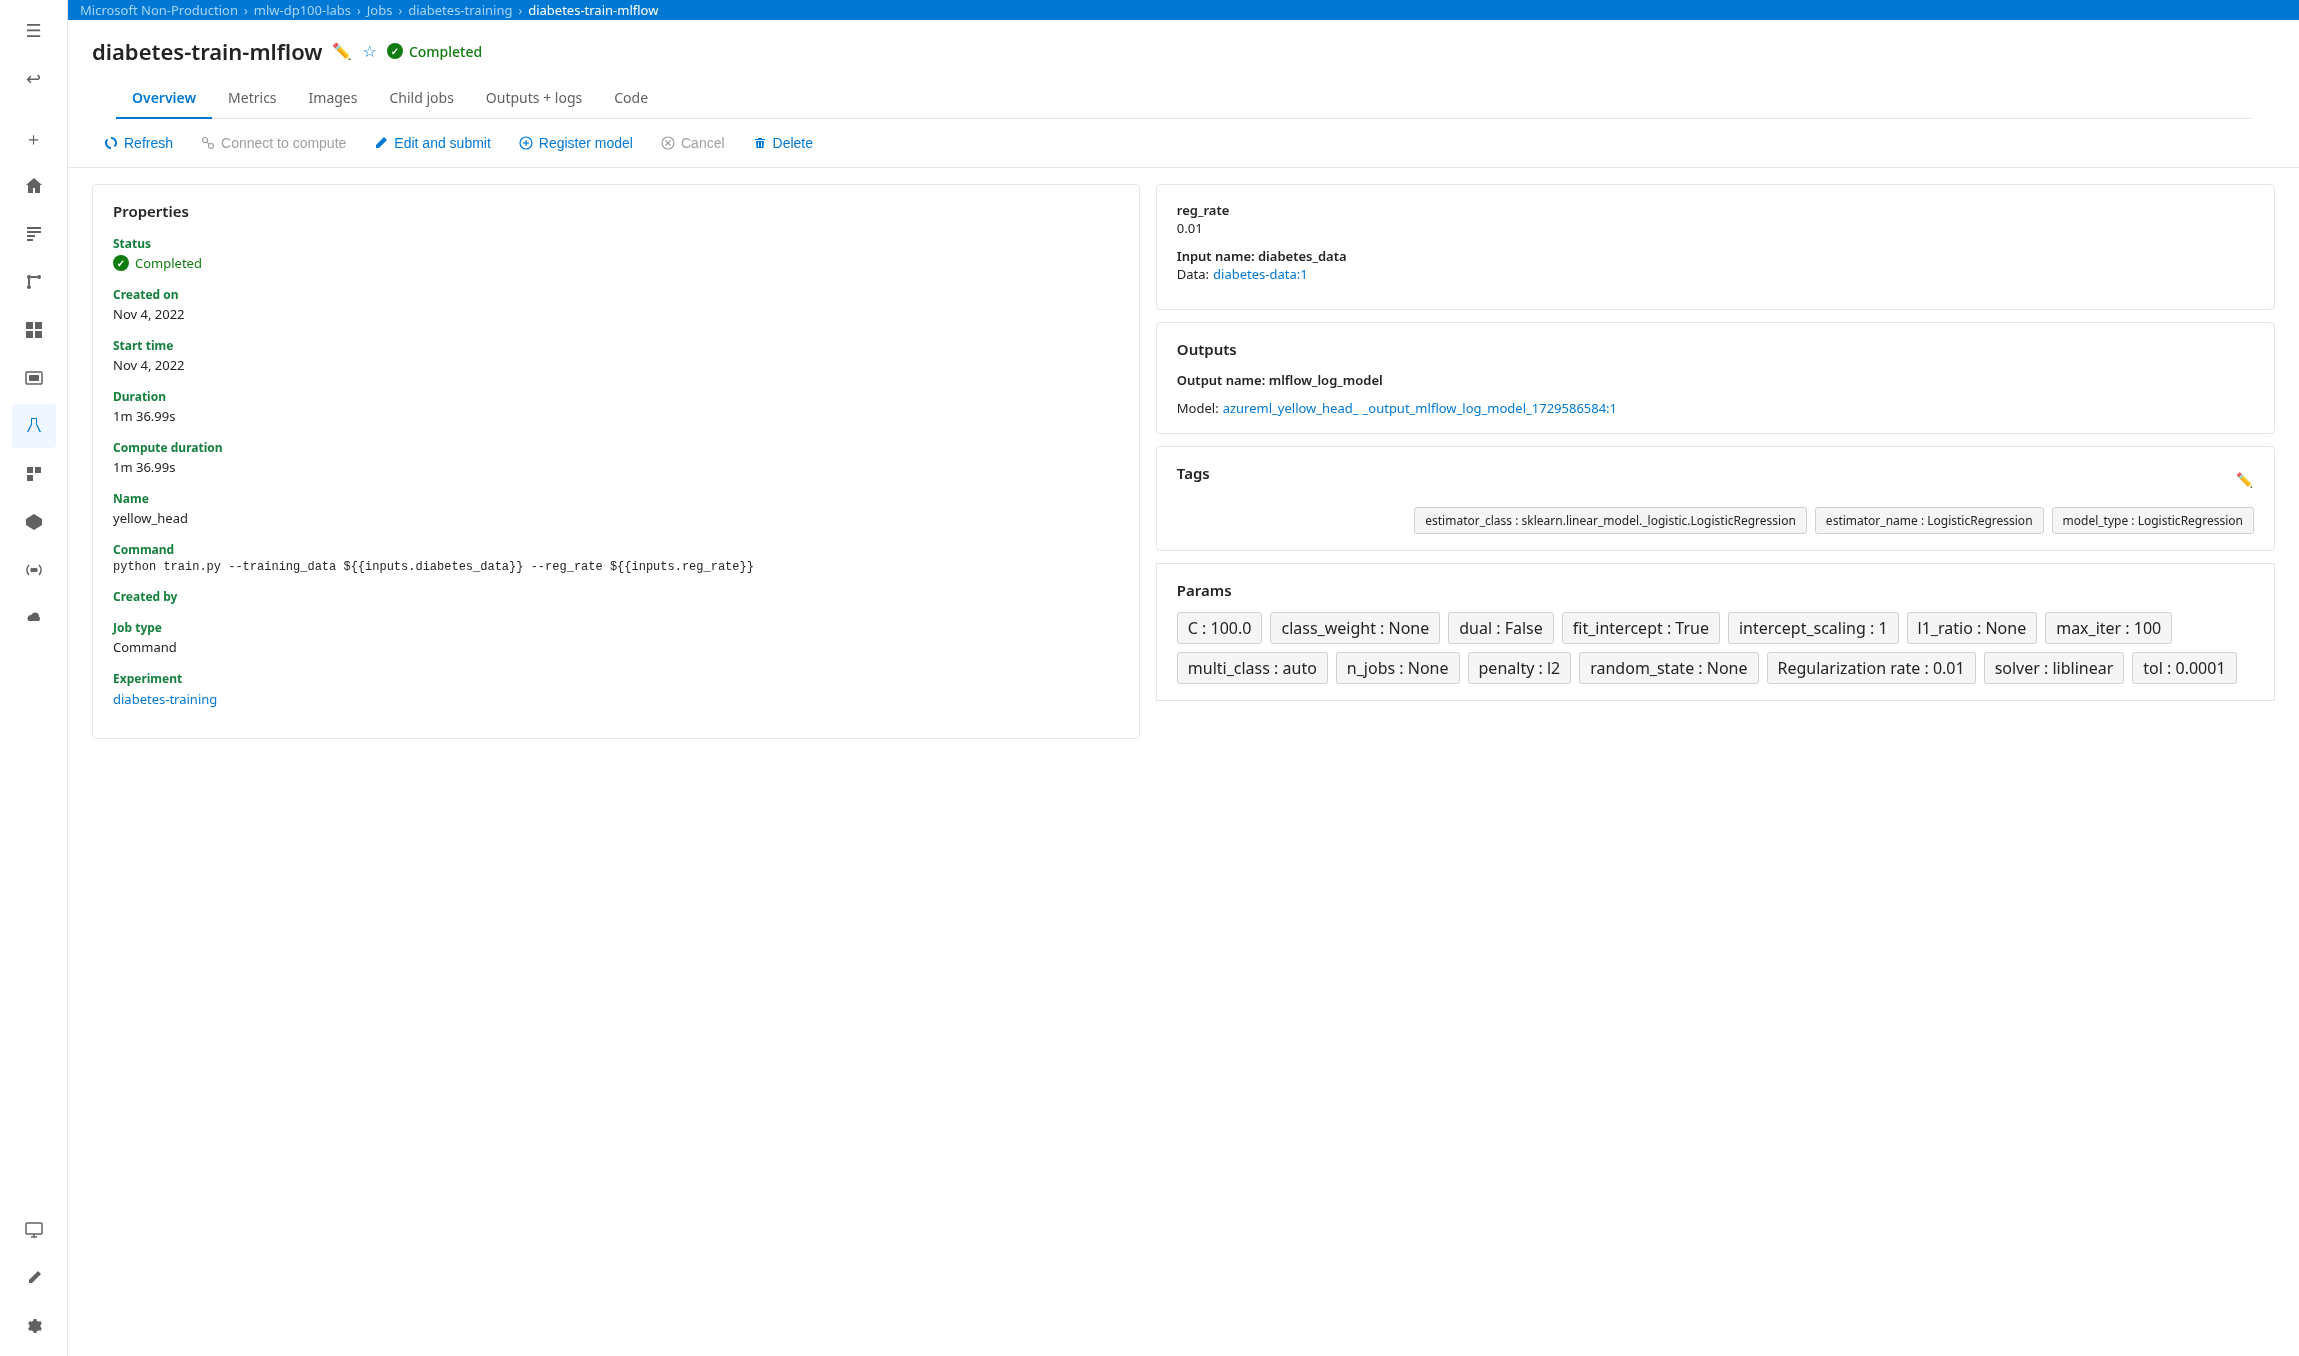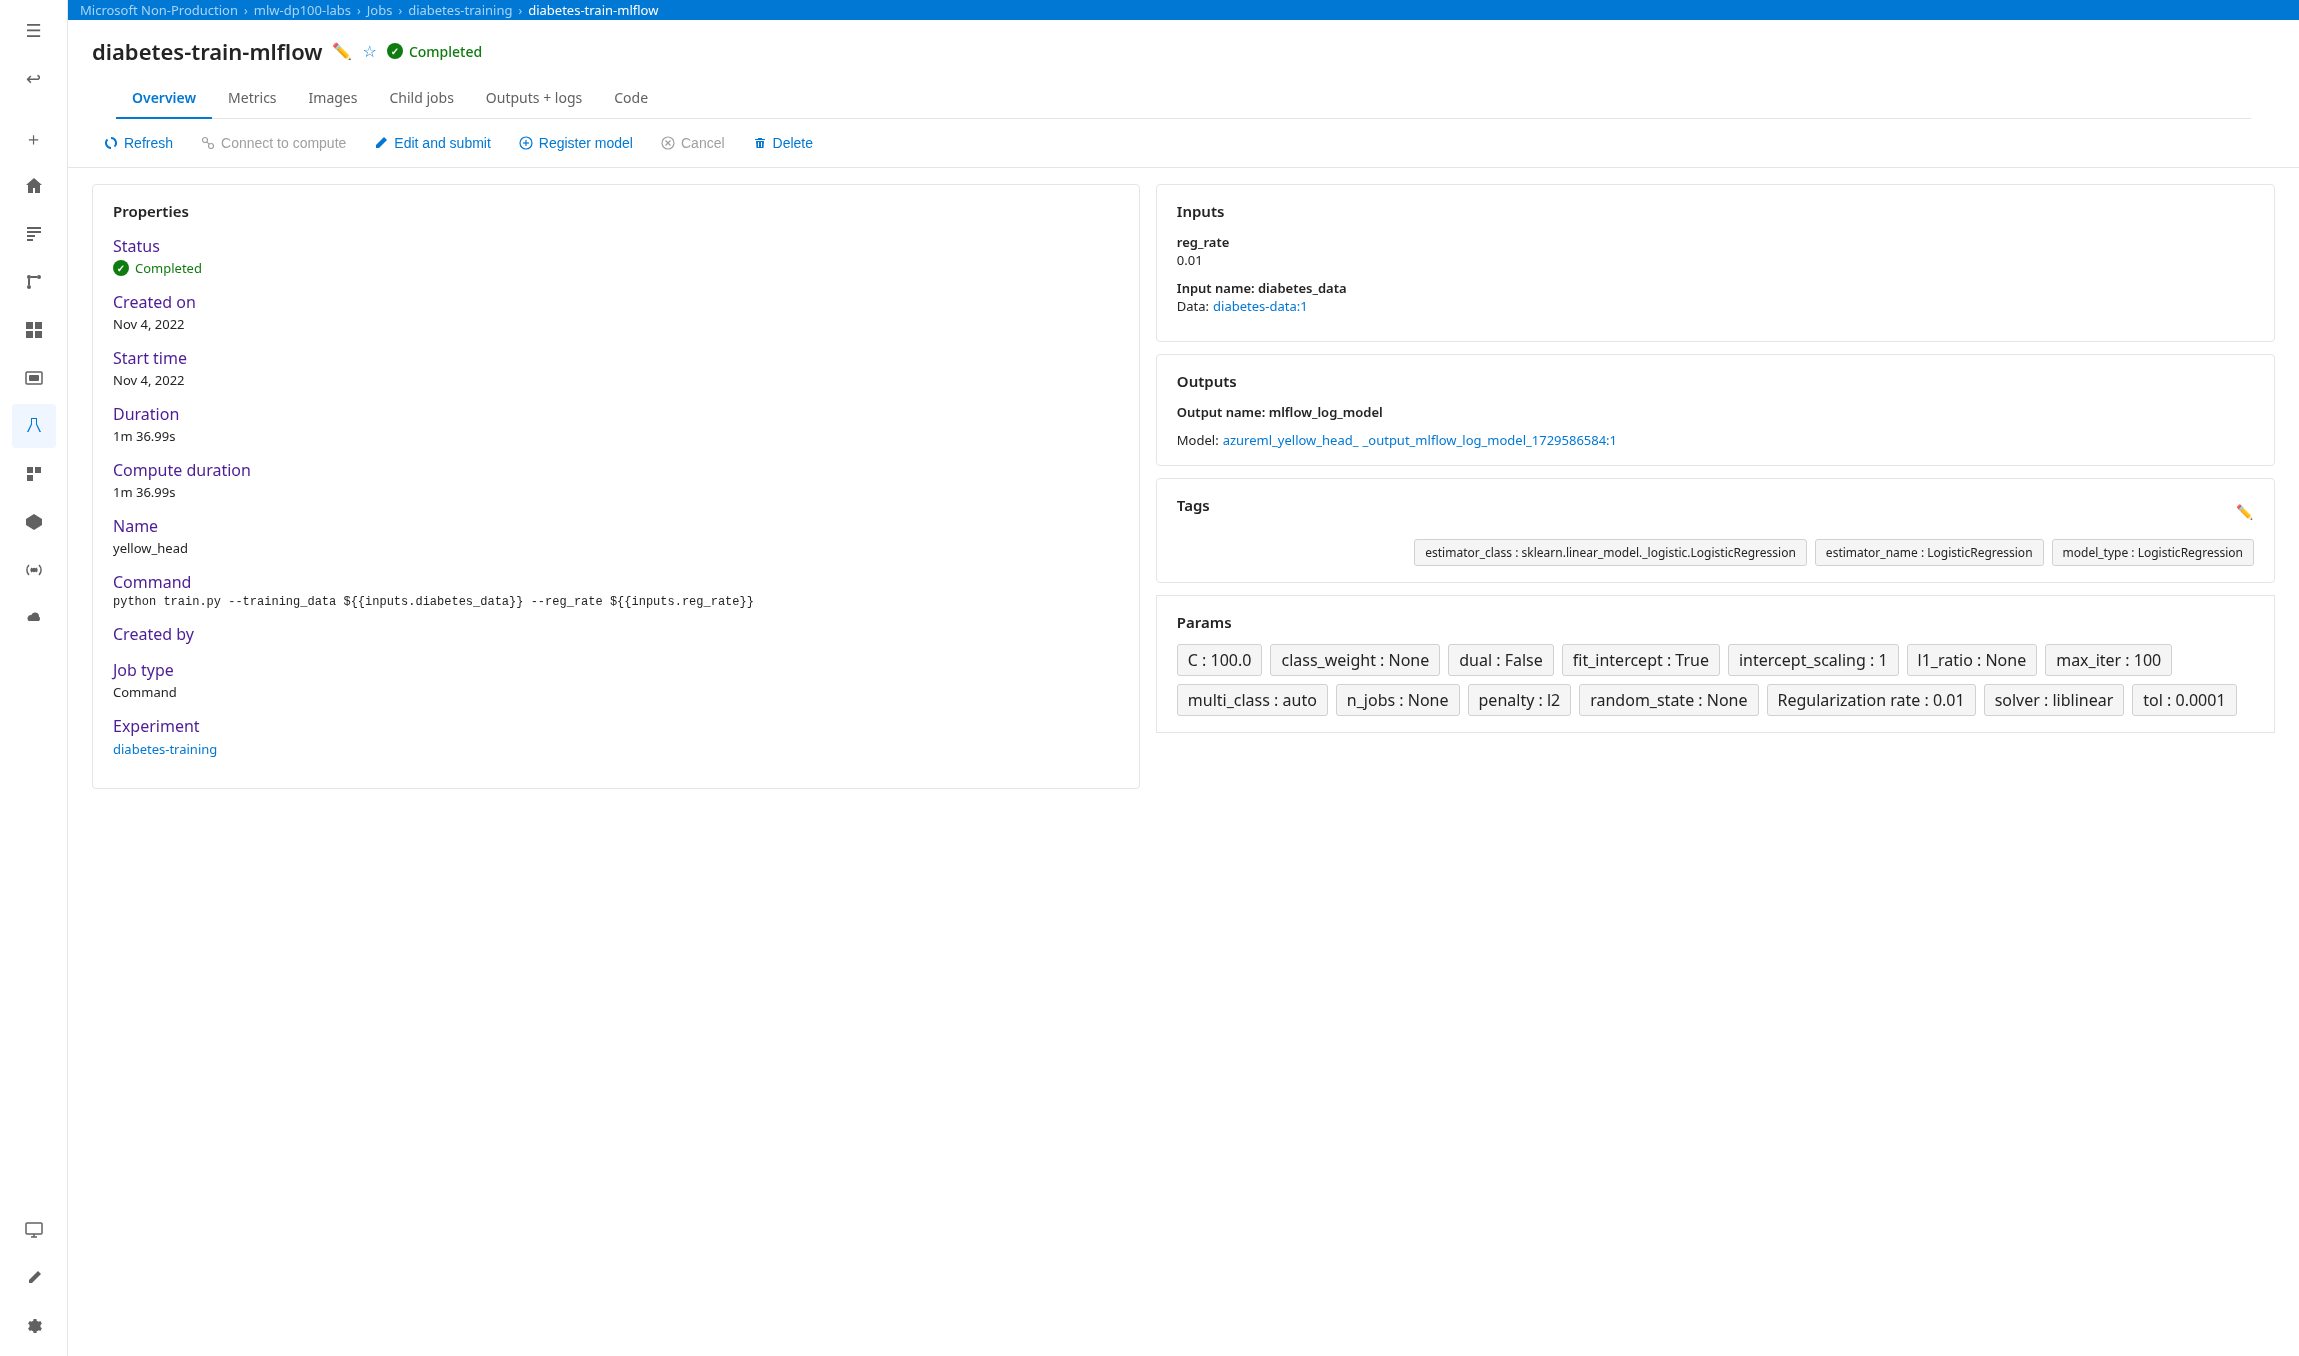--- a/index.html
+++ b/index.html
@@ -45,21 +45,21 @@
 
     
     .two-col { display: flex; gap: 16px; padding: 16px 24px; align-items: flex-start; }
     .left-col { flex: 0 0 48%; max-width: 48%; }
     .right-col { flex: 1; }
 
     
     .card { border: 1px solid #e5e5e5; border-radius: 4px; padding: 16px 20px; margin-bottom: 16px; background: #fff; }
     .card-title { font-size: 15px; font-weight: 600; color: #242424; margin-bottom: 14px; }
     .prop-group { margin-bottom: 14px; }
-    .prop-label { font-size: 16px; font-weight: 400; color: #4c1d95; margin-bottom: 2px; }
+    .prop-label { font-size: 12px; font-weight: 700; color: #15803d; margin-bottom: 2px; }
     .prop-value { font-size: 13px; color: #242424; }
     .prop-value.link { color: #0078d4; cursor: pointer; text-decoration: none; }
     .prop-value.status { display: flex; align-items: center; gap: 6px; color: #107c10; }
     .prop-value.mono { font-family: 'Consolas', 'Courier New', monospace; font-size: 12px; }
 
     
     .inputs-section { border: 1px solid #e5e5e5; border-radius: 4px; padding: 16px 20px; margin-bottom: 12px; }
     .section-title { font-size: 15px; font-weight: 600; color: #242424; margin-bottom: 12px; }
     .input-row { margin-bottom: 10px; }
     .input-key { font-size: 13px; font-weight: 600; color: #242424; }
@@ -315,21 +315,20 @@
           <div class="prop-group">
             <div class="prop-label">Experiment</div>
             <a class="prop-value link">diabetes-training</a>
           </div>
         </div>
       </div>
 
       <div class="right-col">
 
         <div class="inputs-section">
-          <div class="section-title">Inputs</div>
           <div class="input-row">
             <div class="input-key">reg_rate</div>
             <div class="input-val">0.01</div>
           </div>
           <div class="input-row">
             <div class="input-key">Input name: diabetes_data</div>
             <div style="display:flex;gap:4px;align-items:center;">
               <span class="input-val">Data:</span>
               <a class="input-val link">diabetes-data:1</a>
             </div>

